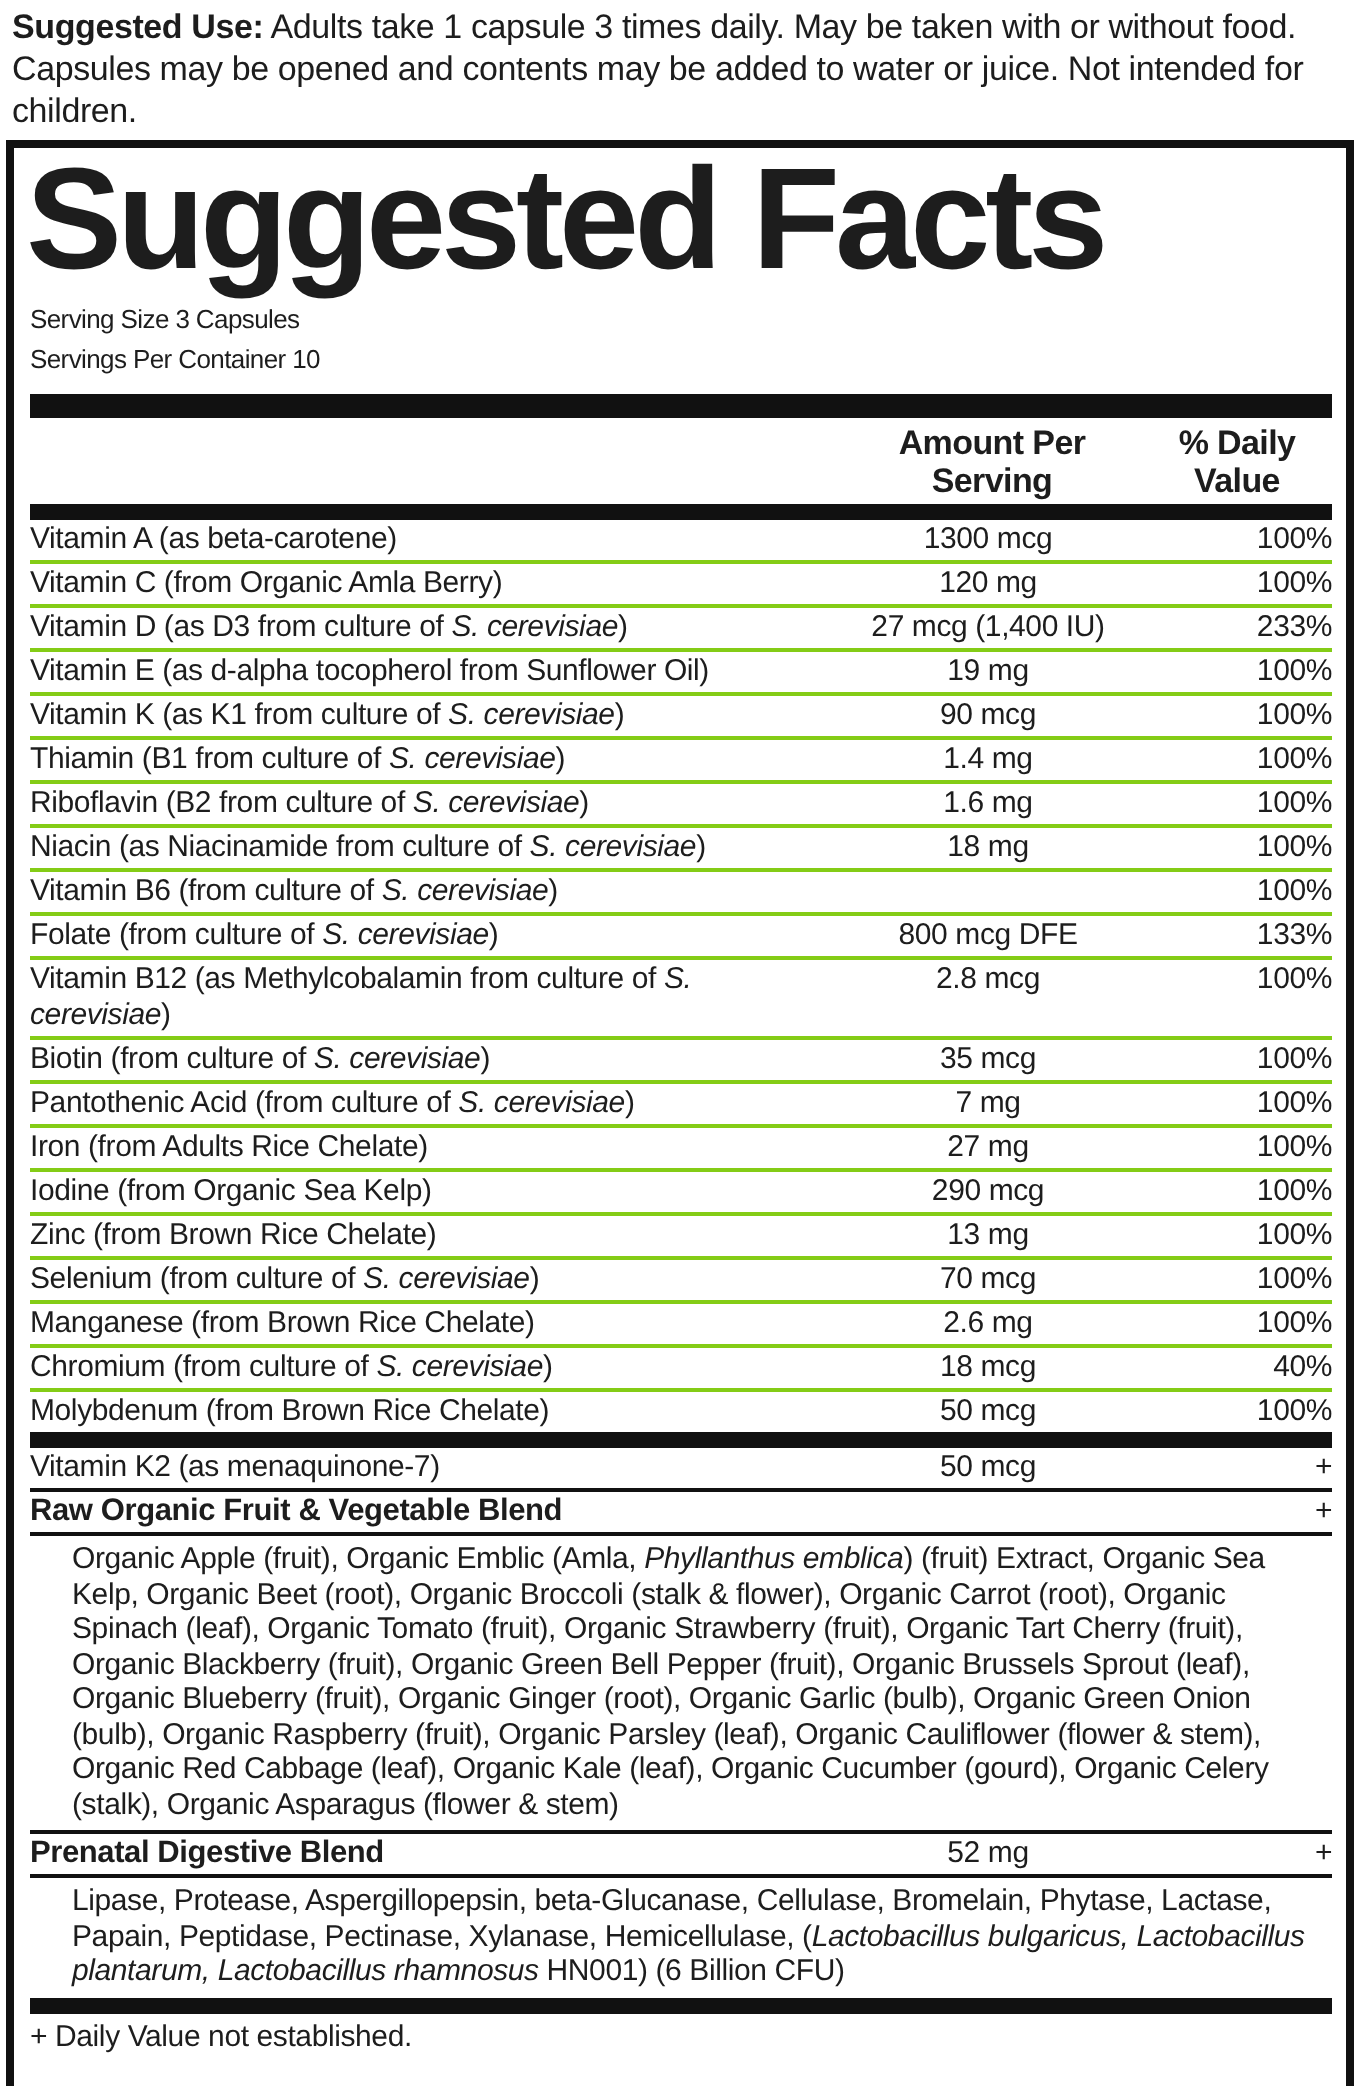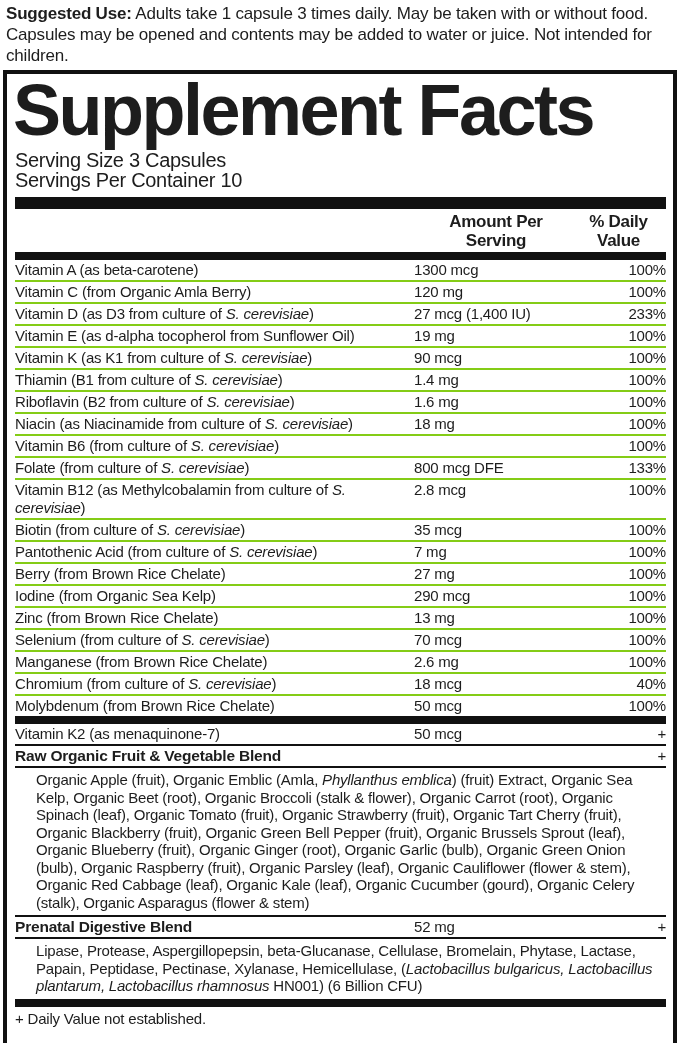--- a/index.html
+++ b/index.html
@@ -20,38 +20,38 @@
     border:4px solid #111;
     padding:0 7px 0 8px;
     background:#fff;
   }
   .panel-title{
     font-size:72px;line-height:64px;
     font-weight:700;letter-spacing:-2.5px;
     margin:4px 0 8px -2px;
     white-space:nowrap;
   }
-  .serving-line{font-size:20px;line-height:20px;letter-spacing:-0.3px;}
+  .serving-line{font-size:13px;line-height:20px;letter-spacing:-0.3px;}
   .bar{background:#111;margin:0;}
   .bar.b1{height:12px;margin-top:7px;}
   .bar.b2{height:8px;}
   .bar.b3{height:8px;}
   .bar.b4{height:8px;}
   .hdr-row{
     display:flex;align-items:flex-end;
     font-weight:700;font-size:17px;line-height:19px;
     padding:3px 0 2px 0;letter-spacing:-0.3px;
   }
   .hdr-spacer{flex:1;}
   .hdr-amt{width:150px;text-align:center;}
   .hdr-dv{width:95px;text-align:center;}
   .row{display:flex;align-items:baseline;padding:1px 0;font-size:15px;line-height:18px;letter-spacing:-0.2px;}
   .rows-main .row + .row{border-top:2px solid #84cc16;}
   .nm{flex:1;padding-right:4px;}
-  .amt{width:160px;text-align:left;white-space:nowrap;}
+  .amt{width:160px;text-align:center;white-space:nowrap;}
   .dv{width:92px;text-align:right;white-space:nowrap;}
   .rows-sub .row.hdr{border-top:2.5px solid #111;}
   .rows-sub .row.hdr .nm{font-weight:700;font-size:15.5px;}
   .blend-detail{
     border-top:2px solid #111;
     padding:3px 8px 4px 21px;
     font-size:15px;line-height:17.5px;letter-spacing:-0.2px;
   }
   .footnote{font-size:15px;line-height:18px;padding:3px 0 20px 0;letter-spacing:-0.2px;}
   .other-ingredients{
@@ -60,21 +60,21 @@
   }
   .other-ingredients b{font-weight:700;}
   i{font-style:italic;}
 </style>
 </head>
 <body>
 
 <div class="suggested-use"><b>Suggested Use:</b><span> Adults take 1 capsule 3 times daily. May be taken with or without food. Capsules may be opened and contents may be added to water or juice. Not intended for children.</span></div>
 
 <div class="facts-box">
-  <div class="panel-title">Supplement Facts</div>
+  <div class="panel-title">Suggested Facts</div>
   <div class="serving-line">Serving Size 3 Capsules</div>
   <div class="serving-line">Servings Per Container 10</div>
 
   <div class="bar b1"></div>
 
   <div class="hdr-row">
     <div class="hdr-spacer"></div>
     <div class="hdr-amt">Amount Per Serving</div>
     <div class="hdr-dv">% Daily Value</div>
   </div>
@@ -140,21 +140,21 @@
         <span class="nm">Biotin (from culture of <i>S. cerevisiae</i>)</span>
         <span class="amt">35 mcg</span>
         <span class="dv">100%</span>
       </div>
       <div class="row">
         <span class="nm">Pantothenic Acid (from culture of <i>S. cerevisiae</i>)</span>
         <span class="amt">7 mg</span>
         <span class="dv">100%</span>
       </div>
       <div class="row">
-        <span class="nm">Berry (from Brown Rice Chelate)</span>
+        <span class="nm">Iron (from Adults Rice Chelate)</span>
         <span class="amt">27 mg</span>
         <span class="dv">100%</span>
       </div>
       <div class="row">
         <span class="nm">Iodine (from Organic Sea Kelp)</span>
         <span class="amt">290 mcg</span>
         <span class="dv">100%</span>
       </div>
       <div class="row">
         <span class="nm">Zinc (from Brown Rice Chelate)</span>

